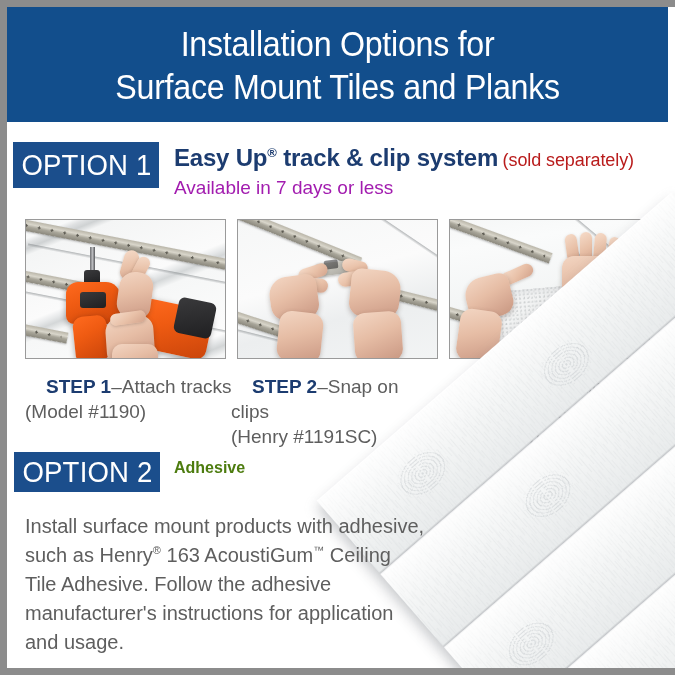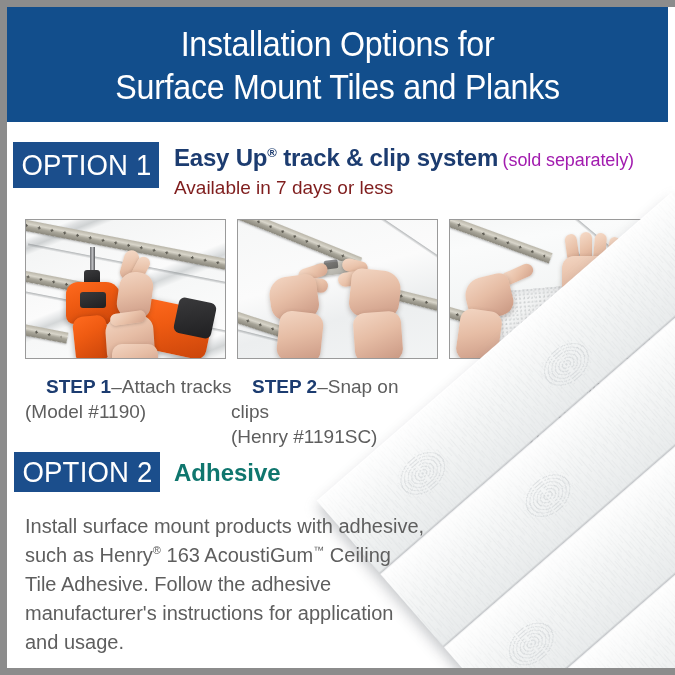--- a/index.html
+++ b/index.html
@@ -91,43 +91,43 @@
     font-size: 24px;
     font-weight: bold;
     letter-spacing: -0.2px;
   }
   .opt-title sup {
     font-size: 13px;
     vertical-align: super;
     line-height: 0;
   }
   .opt-title-note {
-    color: #a21caf;
+    color: #b91c1c;
     font-family: "Liberation Sans Narrow", "Liberation Sans", sans-serif;
     font-size: 18px;
     font-weight: 400;
     letter-spacing: -0.1px;
   }
   #opt1-sub {
-    color: #7f1d1d;
+    color: #a21caf;
     font-family: "Liberation Sans Narrow", "Liberation Sans", sans-serif;
     font-size: 19px;
     line-height: 24px;
     margin-top: 3px;
     white-space: nowrap;
   }
 
   
   #opt2-title {
     position: absolute;
     left: 167px;
     top: 452px;
-    color: #0f766e;
-    font-family: "Liberation Sans Narrow", "Liberation Sans", sans-serif;
-    font-size: 24px;
+    color: #4d7c0f;
+    font-family: "Liberation Sans Narrow", "Liberation Sans", sans-serif;
+    font-size: 16px;
     font-weight: bold;
     white-space: nowrap;
   }
 
   
   .photo-frame {
     position: absolute;
     top: 212px;
     width: 201px;
     height: 140px;

